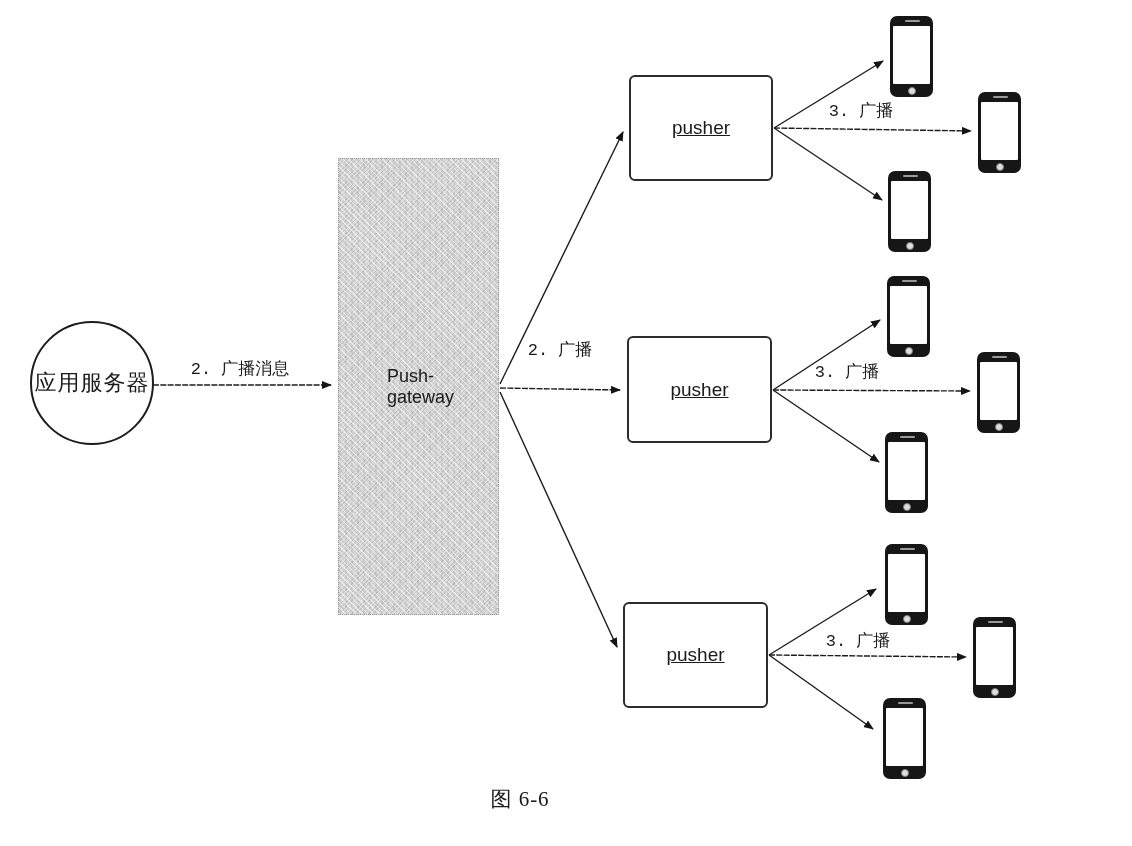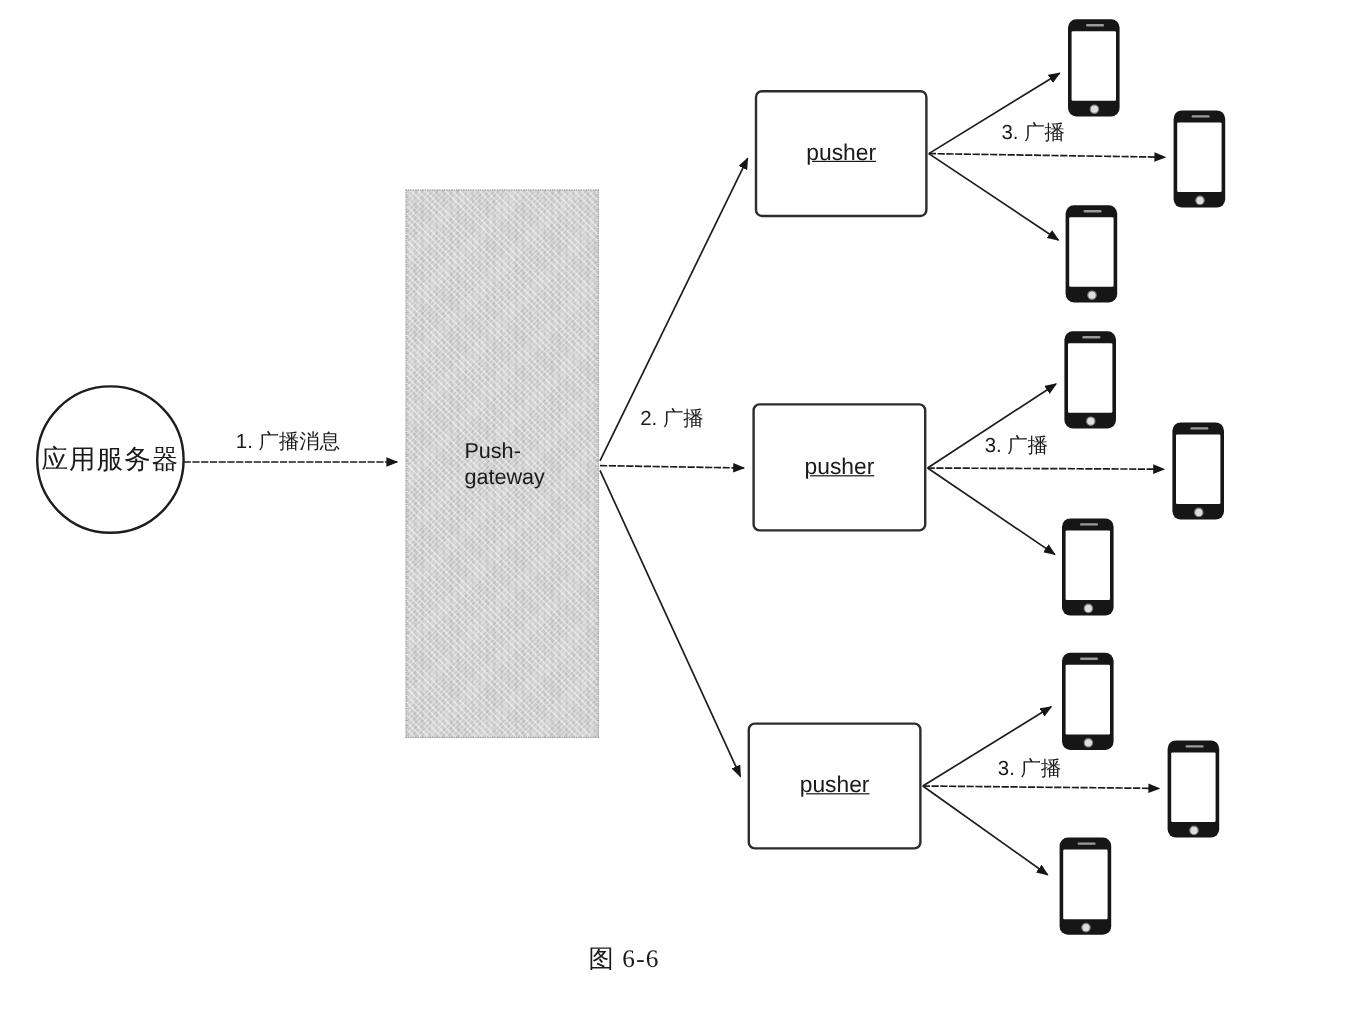--- a/index.html
+++ b/index.html
@@ -68,21 +68,21 @@
   
   .ph-1a{left:890px;top:16px;}  .ph-1b{left:978px;top:92px;}  .ph-1c{left:888px;top:171px;}
   
   .ph-2a{left:887px;top:276px;} .ph-2b{left:977px;top:352px;} .ph-2c{left:885px;top:432px;}
   
   .ph-3a{left:885px;top:544px;} .ph-3b{left:973px;top:617px;} .ph-3c{left:883px;top:698px;}
 
   
   .edge-label{
     position:absolute;transform:translate(-50%,-50%);
-    font-size:17px;white-space:nowrap;
+    font-size:17px;white-space:nowrap;font-family:Liberation Mono, monospace;
   }
   .lbl-step1{left:240px;top:368px;}
   .lbl-step2{left:560px;top:349px;}
   .lbl-step3a{left:861px;top:110px;}
   .lbl-step3b{left:847px;top:371px;}
   .lbl-step3c{left:858px;top:640px;}
 
   .caption{
     position:absolute;left:520px;top:799px;transform:translate(-50%,-50%);
     font-family:"Liberation Serif","DejaVu Serif",serif;
@@ -179,21 +179,21 @@
       <span class="speaker"></span>
       <span class="screen"></span>
       <span class="home"></span>
     </div>
   <div class="phone ph-3c">
       <span class="speaker"></span>
       <span class="screen"></span>
       <span class="home"></span>
     </div>
 
-  <div class="edge-label lbl-step1">1. 广播消息</div>
+  <div class="edge-label lbl-step1">2. 广播消息</div>
   <div class="edge-label lbl-step2">2. 广播</div>
   <div class="edge-label lbl-step3a">3. 广播</div>
   <div class="edge-label lbl-step3b">3. 广播</div>
   <div class="edge-label lbl-step3c">3. 广播</div>
 
   <div class="caption">图 6-6</div>
 
 </div>
 
 </body></html>

